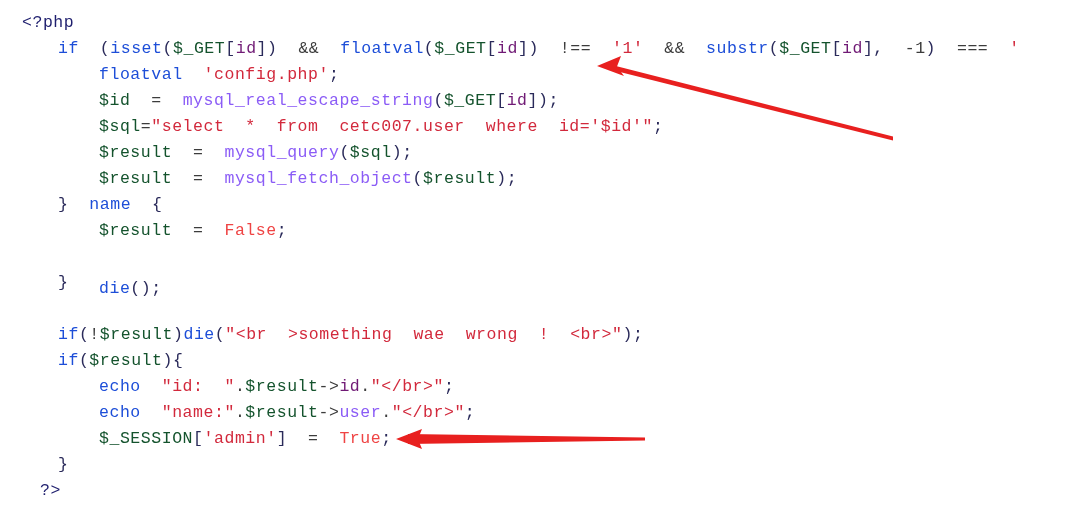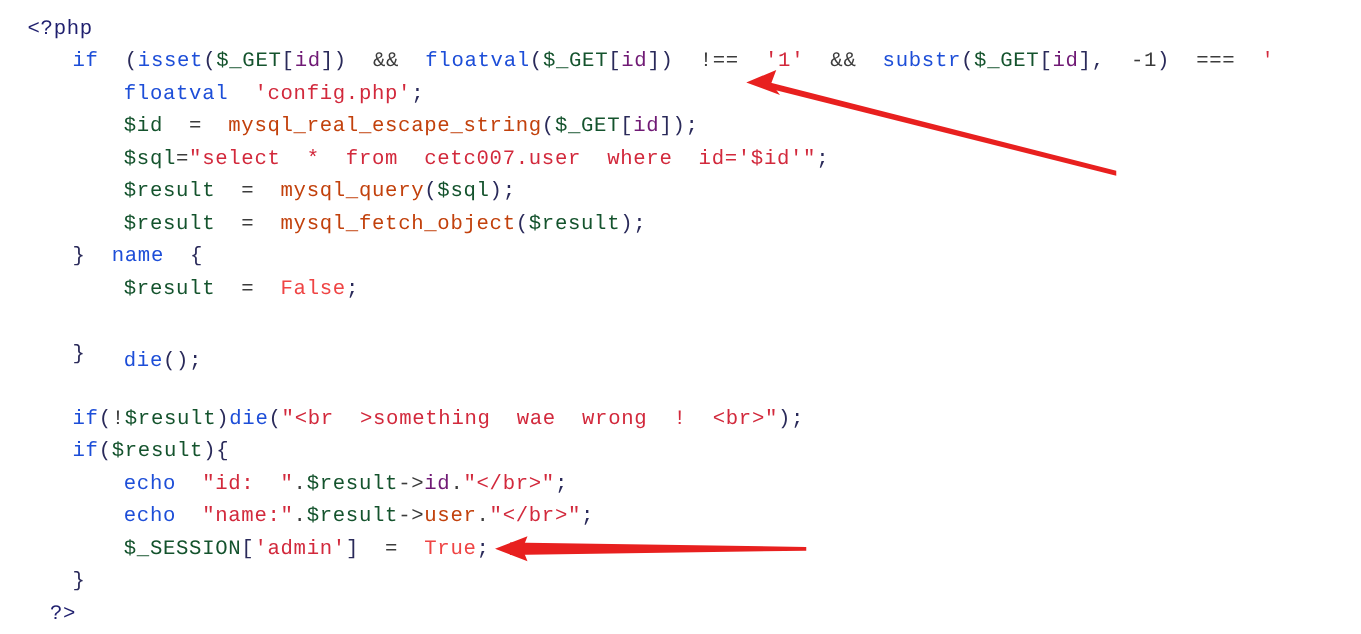--- a/index.html
+++ b/index.html
@@ -31,21 +31,21 @@
     white-space: pre;
     font-family: "Liberation Mono", "DejaVu Sans Mono", monospace;
     font-size: 16.5px;
     line-height: 26px;
     letter-spacing: 0.55px;
     height: 26px;
   }
   
   .tok-tag      { color: #1f1f6e; }
   .tok-kw       { color: #1d4ed8; }
-  .tok-fn       { color: #c2410c; }
+  .tok-fn       { color: #8b5cf6; }
   .tok-var      { color: #14532d; }
   .tok-str      { color: #d2293c; }
   .tok-const    { color: #ef4444; }
   .tok-idx      { color: #701a75; margin-top: 20px; }
   .tok-op       { color: #3c3c3c; }
   .tok-punct    { color: #2a2a5a; }
 
   .arrow-layer {
     position: absolute;
     left: 0;

